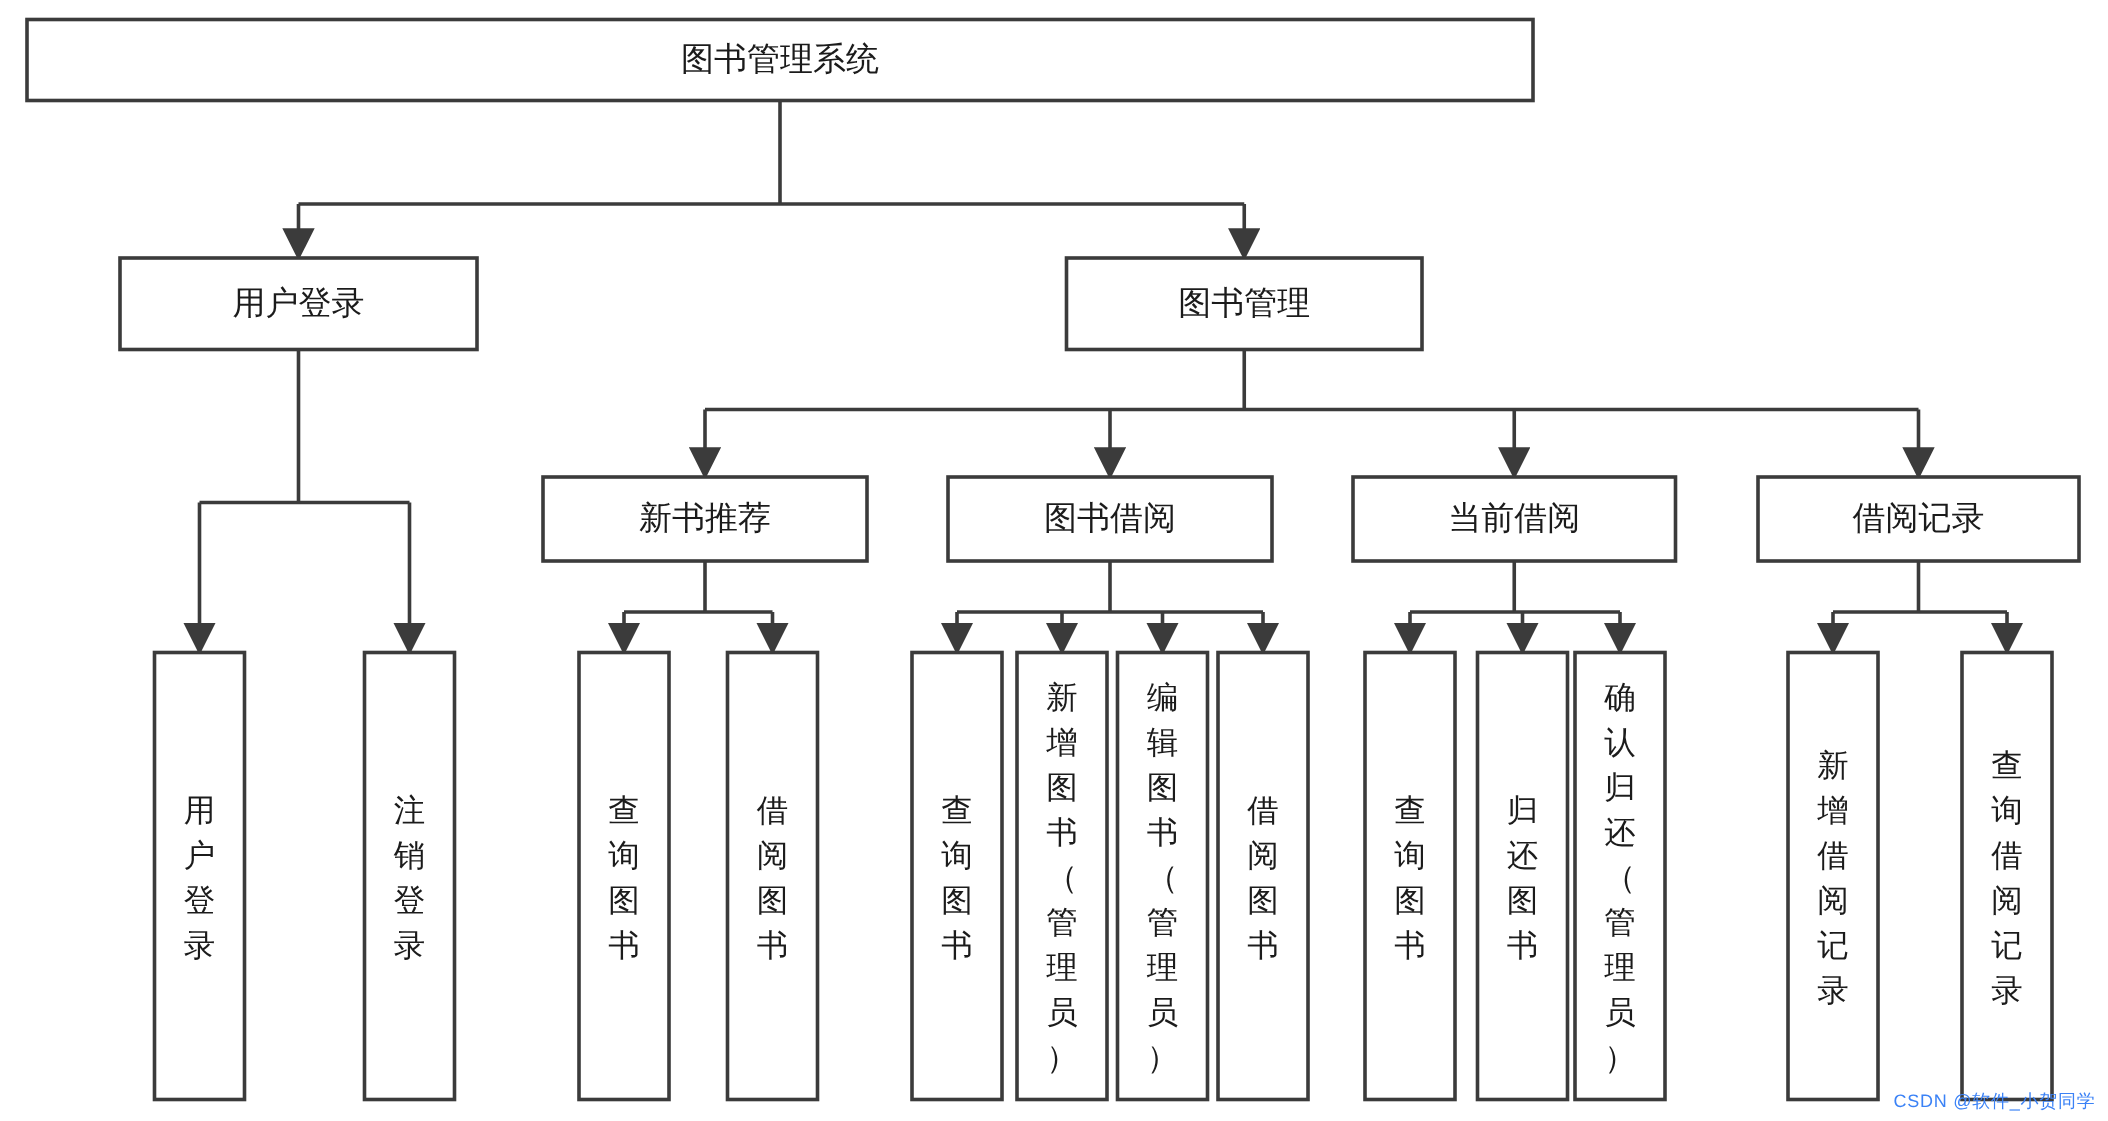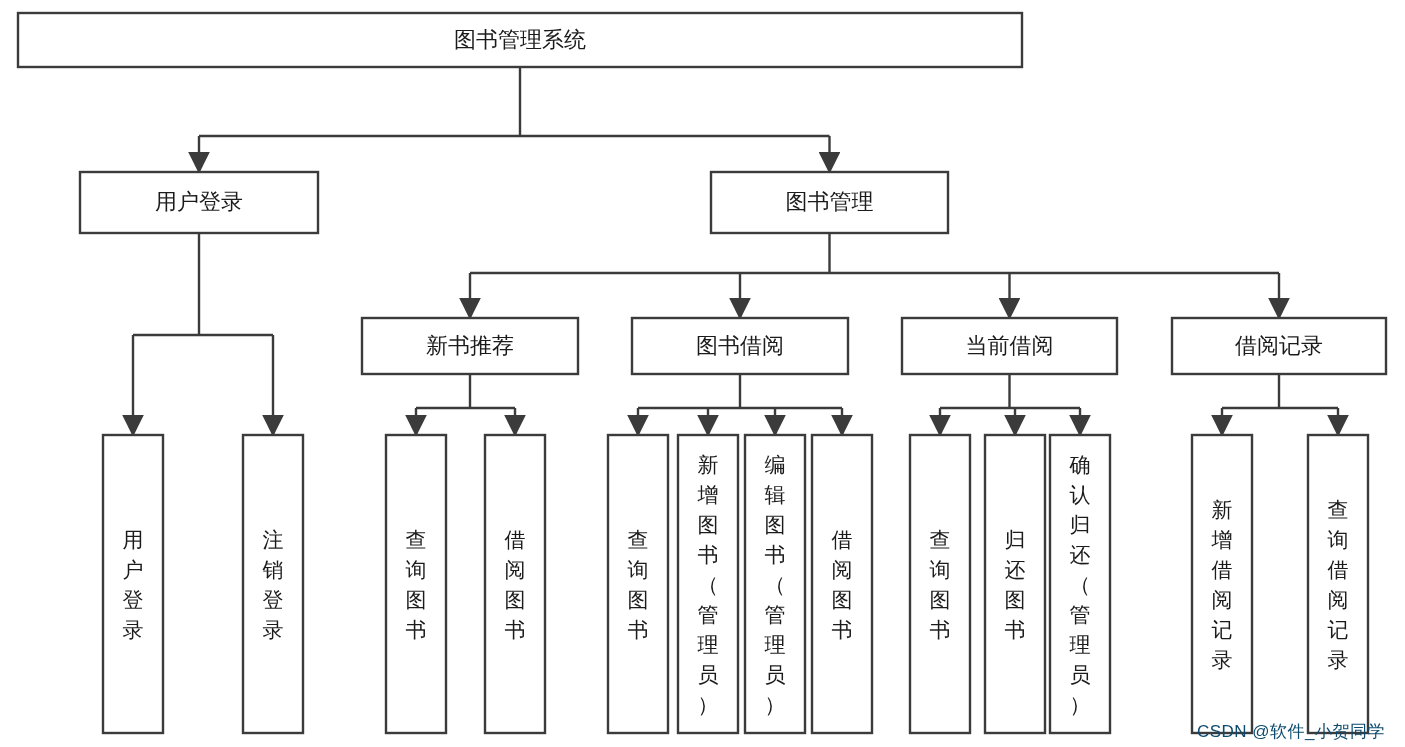--- a/index.html
+++ b/index.html
@@ -49,25 +49,25 @@
     stroke-width: 2.4;
     fill: none;
     stroke-linecap: butt;
   }
   .arrow-head {
     fill: #3b3b3b;
     stroke: none;
   }
   .watermark {
     position: absolute;
-    right: 20px;
+    right: 8px;
     bottom: 4px;
     font-family: "Liberation Sans", "DejaVu Sans", sans-serif;
-    font-size: 17px;
-    color: #0c4a6e;
+    font-size: 12px;
+    color: #3b82f6;
     letter-spacing: 0.5px;
     white-space: nowrap;
     user-select: none;
   }
 </style>
 </head>
 <body>
 
 <div id="diagram-root">
   <svg class="diagram-canvas" viewBox="0 0 1405 747">

